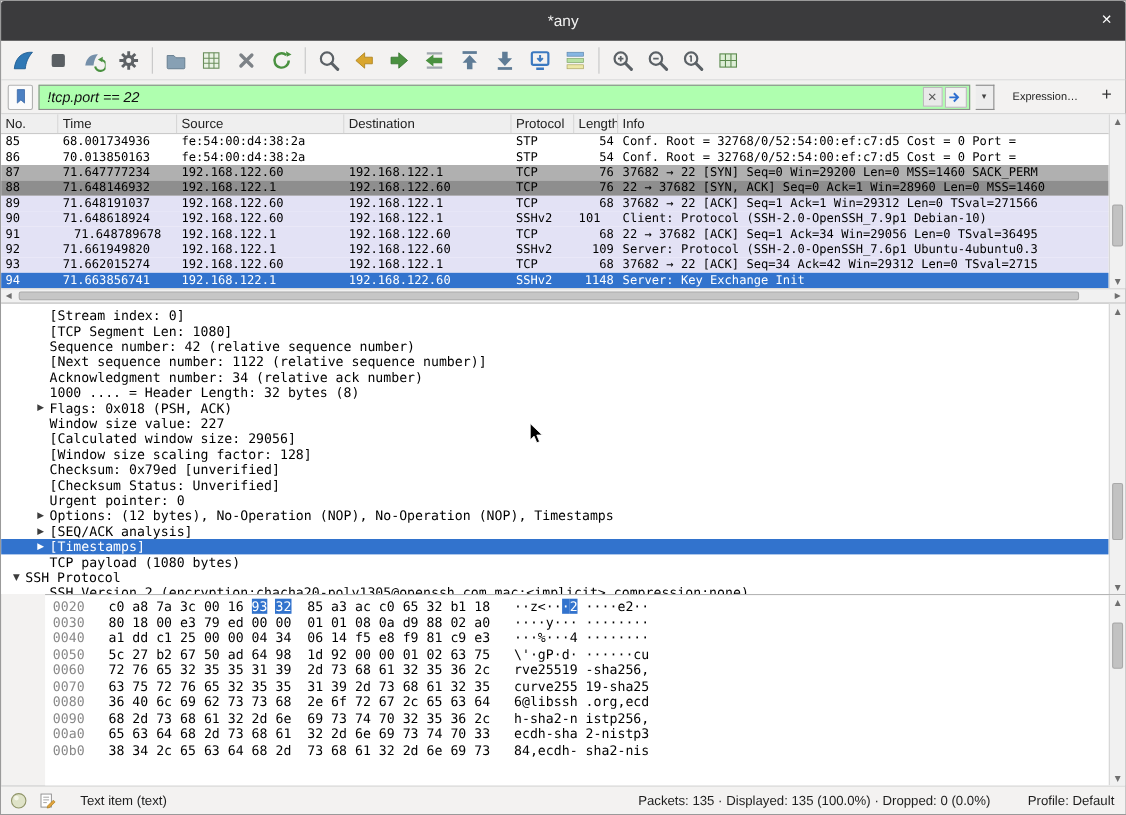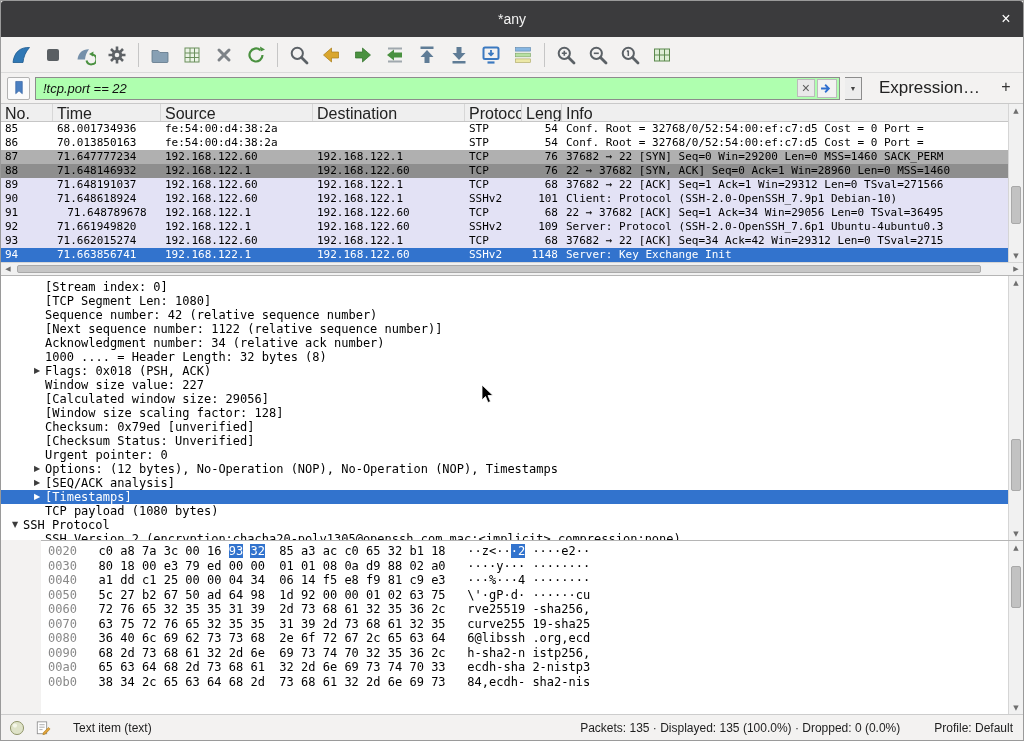--- a/index.html
+++ b/index.html
@@ -25,26 +25,26 @@
   
   .filterbar { height:30px; flex:none; display:flex; align-items:center; padding:0 6px; gap:5px; }
   .bookmark-btn { width:23px; height:23px; border:1px solid #b2b2b2; border-radius:2px; background:#fbfbfb; display:flex; align-items:center; justify-content:center; flex:none; }
   .bookmark-btn svg { width:18px; height:18px; }
   .filter-field { flex:1; height:23px; background:#afffaf; border:1px solid #8c8c8c; display:flex; align-items:center; padding-left:7px; font-size:13px; color:#101010; }
   .filter-text { flex:1; white-space:nowrap; overflow:hidden;font-style:italic; }
   .filter-clear { width:18px; height:18px; display:flex; align-items:center; justify-content:center; color:#5d5d5d; font-size:14px; flex:none; background:#e9e9e9; border:1px solid #bbbbbb; margin-right:2px; }
   .filter-apply { width:20px; height:19px; display:flex; align-items:center; justify-content:center; flex:none; background:#f2f2f2; border:1px solid #bbbbbb; margin-right:2px; }
   .filter-apply svg { width:15px; height:15px; }
   .filter-caret { width:17px; height:23px; border:1px solid #8c8c8c; border-left:none; background:#ededed; display:flex; align-items:center; justify-content:center; font-size:7px; color:#444; flex:none; }
-  .expression-link { font-size:17px; color:#222; padding:0 10px 0 12px; flex:none; }
+  .expression-link { font-size:10px; color:#222; padding:0 10px 0 12px; flex:none; }
   .add-filter-btn { width:22px; height:22px; text-align:center; line-height:20px; font-size:16px; color:#333; flex:none; }
 
   
   .packet-pane { flex:none; height:159px; display:flex; flex-direction:column; border-top:1px solid #c9c9c9; position:relative; background:#ffffff; }
-  .pl-header { height:18px; flex:none; display:flex; background:#efefef; border-bottom:1px solid #c6c6c6; font-size:16px; color:#222; margin-right:15px; }
+  .pl-header { height:18px; flex:none; display:flex; background:#efefef; border-bottom:1px solid #c6c6c6; font-size:12px; color:#222; margin-right:15px; }
   .pl-col { flex:none; border-right:1px solid #d7d7d7; padding:1px 4px 0 4px; white-space:nowrap; overflow:hidden; }
   .pl-col.last { flex:1; border-right:none; }
   .pl-body { flex:1; overflow:hidden; font-family:"DejaVu Sans Mono",monospace; font-size:11px; color:#000; margin-right:15px; }
   .pl-row { height:14px; line-height:14px; display:flex; white-space:nowrap; }
   .pl-cell { flex:none; padding:0 4px; overflow:hidden; }
   .pl-cell.last { flex:1; }
   .row-plain { background:#ffffff; }
   .row-gray { background:#b0b0b0; }
   .row-darkgray { background:#8e8e8e; }
   .row-lavender { background:#e3e2f5; }
@@ -343,21 +343,21 @@
           <div class="pl-cell" style="width: 57px;">TCP</div>
           <div class="pl-cell" style="width: 40px; text-align: right;">68</div>
           <div class="pl-cell last">37682 → 22 [ACK] Seq=1 Ack=1 Win=29312 Len=0 TSval=271566</div>
         </div>
         <div class="pl-row row-lavender">
           <div class="pl-cell" style="width: 52px;">90</div>
           <div class="pl-cell" style="width: 108px;">71.648618924</div>
           <div class="pl-cell" style="width: 152px;">192.168.122.60</div>
           <div class="pl-cell" style="width: 152px;">192.168.122.1</div>
           <div class="pl-cell" style="width: 57px;">SSHv2</div>
-          <div class="pl-cell" style="width: 40px; text-align: right;">101</div>
+          <div class="pl-cell" style="width: 40px; ">101</div>
           <div class="pl-cell last">Client: Protocol (SSH-2.0-OpenSSH_7.9p1 Debian-10)</div>
         </div>
         <div class="pl-row row-lavender">
           <div class="pl-cell" style="width: 52px;">91</div>
           <div class="pl-cell" style="width: 108px; text-align: center;">71.648789678</div>
           <div class="pl-cell" style="width: 152px;">192.168.122.1</div>
           <div class="pl-cell" style="width: 152px;">192.168.122.60</div>
           <div class="pl-cell" style="width: 57px;">TCP</div>
           <div class="pl-cell" style="width: 40px; text-align: right;">68</div>
           <div class="pl-cell last">22 → 37682 [ACK] Seq=1 Ack=34 Win=29056 Len=0 TSval=36495</div>

